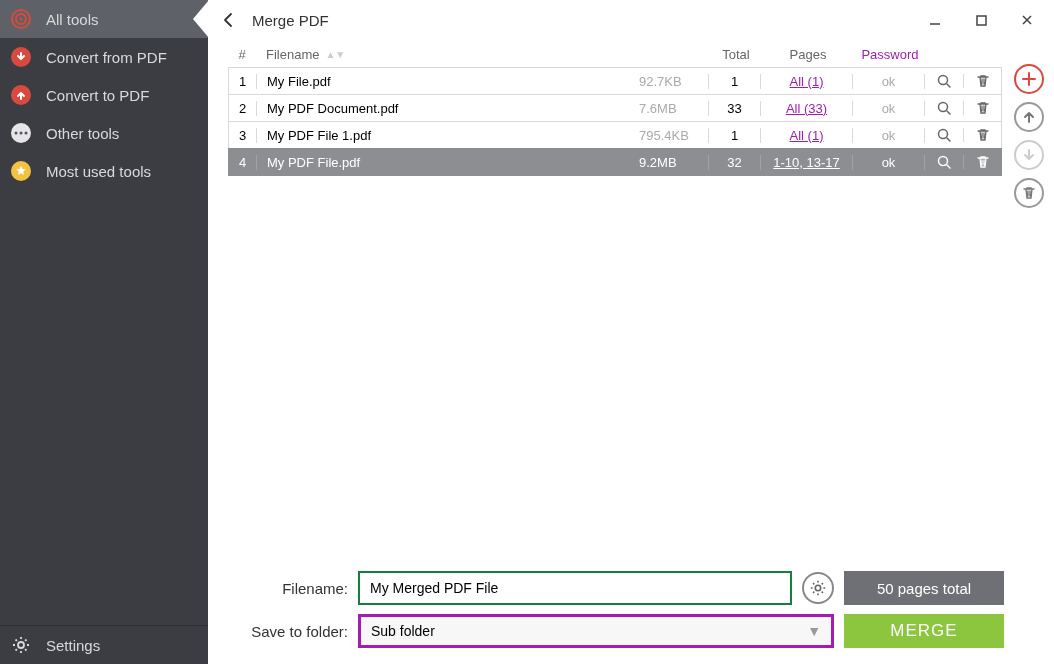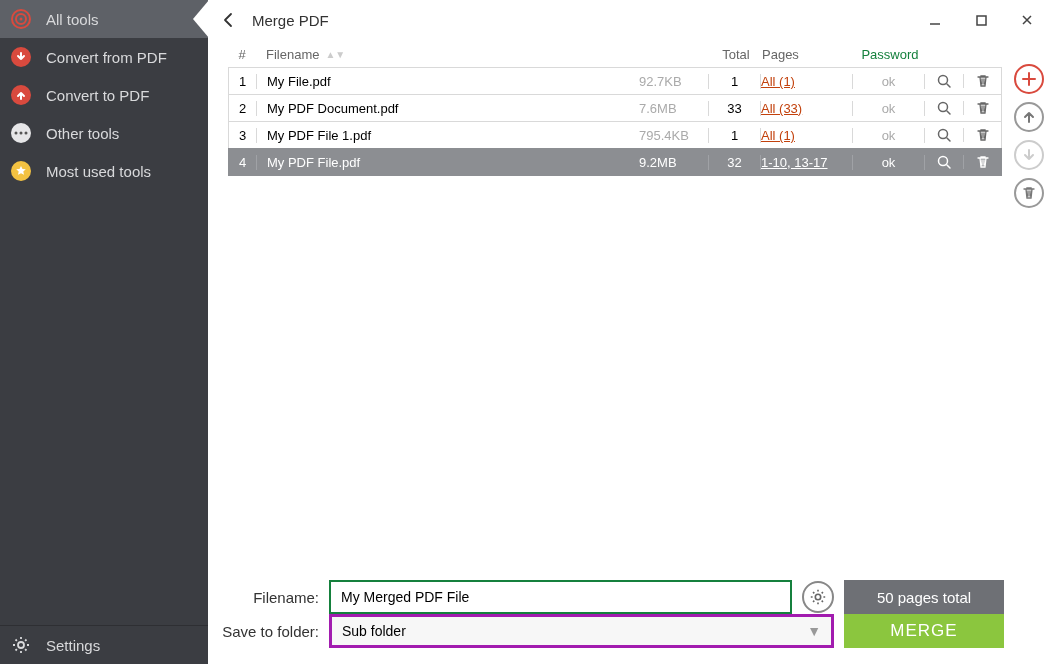--- a/index.html
+++ b/index.html
@@ -21,35 +21,35 @@
 .content { flex: 1; display: flex; padding: 0 6px 0 20px; gap: 8px; }
 .table-wrap { flex: 1; display: flex; flex-direction: column; }
 .table-head, .table-row { display: flex; align-items: center; height: 28px; font-size: 13px; }
 .table-head { color: #666; }
 .table-row { height: 28px; border: 1px solid #d9d9d9; margin-top: -1px; }
 .table-row.selected { background: #8c8e92; color: #fff; border-color: #8c8e92; }
 .col-num { width: 28px; text-align: center; border-right: 1px solid #d9d9d9; }
 .col-name { flex: 1; padding: 0 10px; display: flex; align-items: center; }
 .col-size { width: 70px; text-align: left; color: #aaa; padding-right: 8px; border-right: 1px solid #d9d9d9; }
 .col-total { width: 52px; text-align: center; border-right: 1px solid #d9d9d9; }
-.col-pages { width: 92px; text-align: left; border-right: 1px solid #d9d9d9; }
+.col-pages { width: 92px; text-align: center; border-right: 1px solid #d9d9d9; }
 .col-pwd { width: 72px; text-align: center; color: #aaa; border-right: 1px solid #d9d9d9; }
 .col-act { width: 38px; text-align: center; display: flex; align-items: center; justify-content: center; cursor: pointer; }
 .col-act + .col-act { border-left: 1px solid #d9d9d9; }
 .table-head .col-num, .table-head .col-size, .table-head .col-total, .table-head .col-pages, .table-head .col-pwd, .table-head .col-act { border: none; color: #666; }
-.pages-link { color: #c2410c; text-decoration: underline; cursor: pointer; }
+.pages-link { color: #a21caf; text-decoration: underline; cursor: pointer; }
 .selected .pages-link { color: #fff; }
 .selected .col-size, .selected .col-pwd { color: #fff; }
 .selected .col-num, .selected .col-size, .selected .col-total, .selected .col-pages, .selected .col-pwd, .selected .col-act { border-color: #a0a2a6; }
 .sort-icon { margin-left: 6px; color: #ccc; font-size: 10px; }
 .side-actions { width: 38px; display: flex; flex-direction: column; align-items: center; gap: 8px; padding-top: 24px; }
 .side-btn { width: 30px; height: 30px; border: 2px solid #999; border-radius: 50%; display: flex; align-items: center; justify-content: center; cursor: pointer; color: #777; }
 .side-btn.add { border-color: #d94a3e; color: #d94a3e; }
 .side-btn.disabled { border-color: #ccc; color: #ccc; cursor: default; }
-.bottom { padding: 12px 50px 16px 7px; display: flex; flex-direction: column; gap: 0; }
+.bottom { padding: 12px 50px 16px 36px; display: flex; flex-direction: column; gap: 9px; }
 .form-row { display: flex; align-items: center; gap: 10px; }
 .form-label { width: 104px; text-align: right; font-size: 15px; color: #333; }
 .form-input { flex: 1; height: 34px; border: 2px solid #15803d; padding: 0 10px; font-size: 14px; outline: none; }
 .form-select { flex: 1; height: 34px; border: 3px solid #a21caf; padding: 0 10px; font-size: 14px; background: #f7f7f7; display: flex; align-items: center; justify-content: space-between; cursor: pointer; }
 .gear-btn { width: 32px; height: 32px; border: 2px solid #888; border-radius: 50%; display: flex; align-items: center; justify-content: center; cursor: pointer; color: #666; }
 .pages-total { width: 160px; height: 34px; background: #6e7075; color: #fff; display: flex; align-items: center; justify-content: center; font-size: 15px; }
 .merge-btn { width: 160px; height: 34px; background: #8bc63e; color: #fff; display: flex; align-items: center; justify-content: center; font-size: 17px; cursor: pointer; letter-spacing: 1px; }
 svg { display: block; }
 </style>
 </head>
@@ -153,21 +153,21 @@
     <div class="table-wrap">
       <div class="table-head">
         <div class="col-num">#</div>
         <div class="col-name">
             <span>Filename</span>
             <span class="sort-icon">▲▼</span>
           </div>
         <div class="col-size"></div>
         <div class="col-total">Total</div>
         <div class="col-pages">Pages</div>
-        <div class="col-pwd" style="color:#15803d">Password</div>
+        <div class="col-pwd" style="color:#a21caf">Password</div>
         <div class="col-act"></div>
         <div class="col-act"></div>
       </div>
       <div id="table-body">
           <div class="table-row">
             <div class="col-num">1</div>
             <div class="col-name">My File.pdf</div>
             <div class="col-size">92.7KB</div>
             <div class="col-total">1</div>
             <div class="col-pages"><span class="pages-link">All (1)</span></div>

